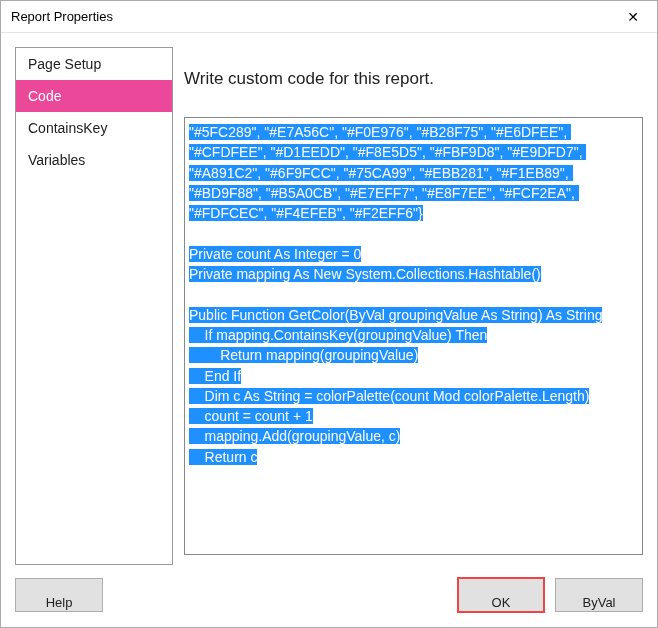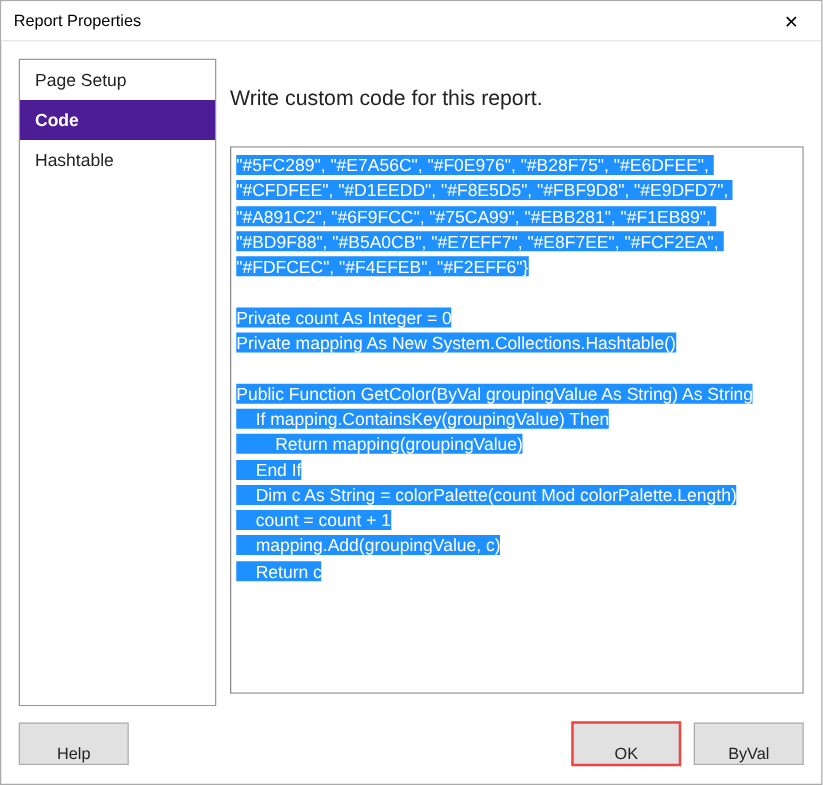--- a/index.html
+++ b/index.html
@@ -54,23 +54,22 @@
       background: #fff;
       overflow: hidden;
     }
     .sidebar-item {
       padding: 8px 12px;
       font-size: 14px;
       color: #222;
       cursor: pointer;
     }
     .sidebar-item.active {
-      background: #4c1d95;
+      background: #ec4899;
       color: #fff;
-      font-weight: bold;
     }
     .main {
       flex: 1;
       display: flex;
       flex-direction: column;
       overflow: hidden;
       justify-content: space-between;
     }
     .instruction {
       font-size: 17px;
@@ -162,21 +161,24 @@
 
 <div class="content">
   <div class="sidebar">
     <div class="sidebar-item">
       <span>Page Setup</span>
     </div>
     <div class="sidebar-item active">
       <span>Code</span>
     </div>
     <div class="sidebar-item">
-      <span>Hashtable</span>
+      <span>ContainsKey</span>
+    </div>
+    <div class="sidebar-item">
+      <span>Variables</span>
     </div>
   </div>
 
   <div class="main">
     <div class="instruction">Write custom code for this report.</div>
     <div class="code-wrap">
       <div class="code-area" id="code-area"><span class="line"><span class="sel">"#5FC289", "#E7A56C", "#F0E976", "#B28F75", "#E6DFEE", "#CFDFEE", "#D1EEDD", "#F8E5D5", "#FBF9D8", "#E9DFD7", "#A891C2", "#6F9FCC", "#75CA99", "#EBB281", "#F1EB89", "#BD9F88", "#B5A0CB", "#E7EFF7", "#E8F7EE", "#FCF2EA", "#FDFCEC", "#F4EFEB", "#F2EFF6"}</span></span><span class="line">&nbsp;</span><span class="line"><span class="sel">Private count As Integer = 0</span></span><span class="line"><span class="sel">Private mapping As New System.Collections.Hashtable()</span></span><span class="line">&nbsp;</span><span class="line"><span class="sel">Public Function GetColor(ByVal groupingValue As String) As String</span></span><span class="line"><span class="sel">    If mapping.ContainsKey(groupingValue) Then</span></span><span class="line"><span class="sel">        Return mapping(groupingValue)</span></span><span class="line"><span class="sel">    End If</span></span><span class="line"><span class="sel">    Dim c As String = colorPalette(count Mod colorPalette.Length)</span></span><span class="line"><span class="sel">    count = count + 1</span></span><span class="line"><span class="sel">    mapping.Add(groupingValue, c)</span></span><span class="line"><span class="sel">    Return c</span></span></div>
     </div>
   </div>
 </div>

